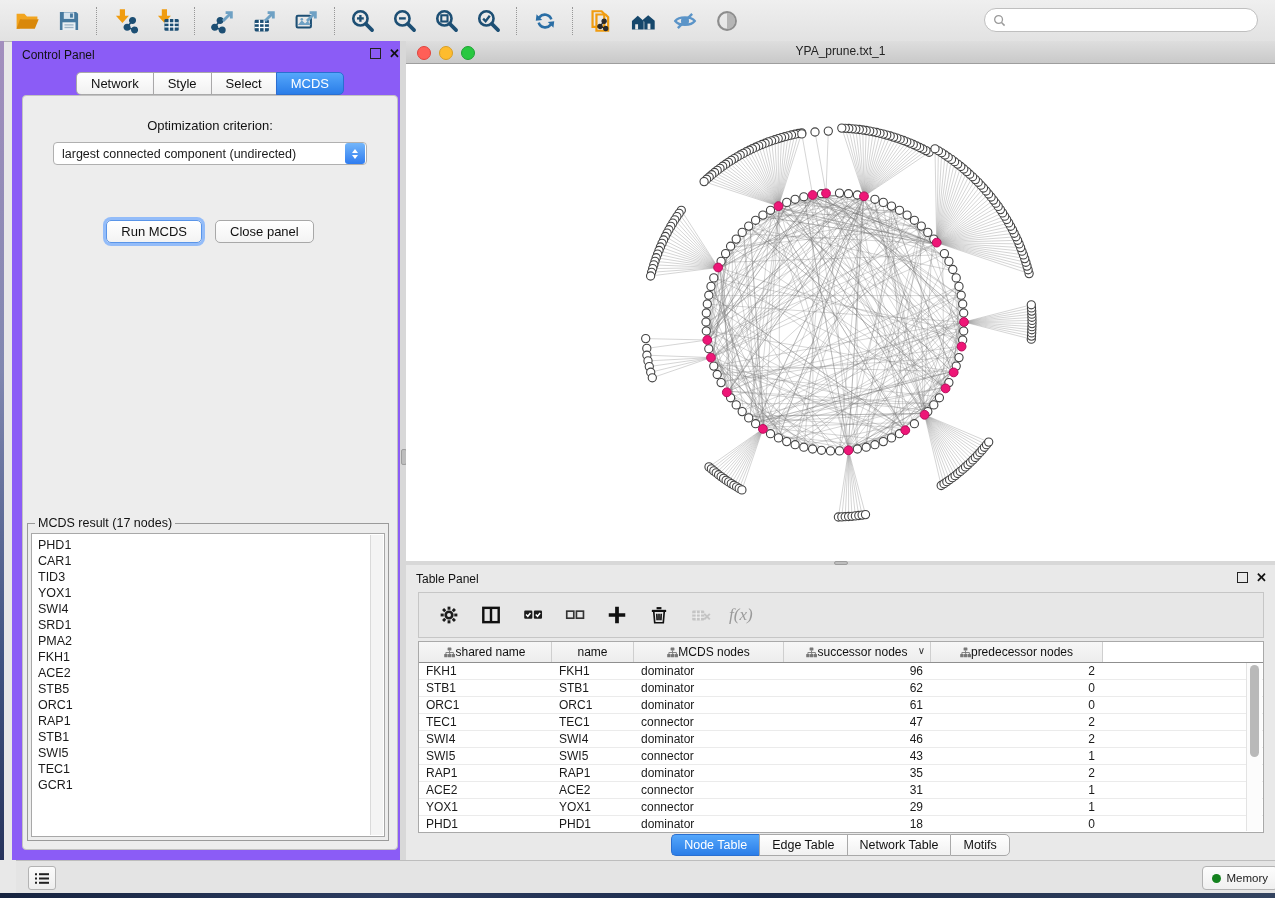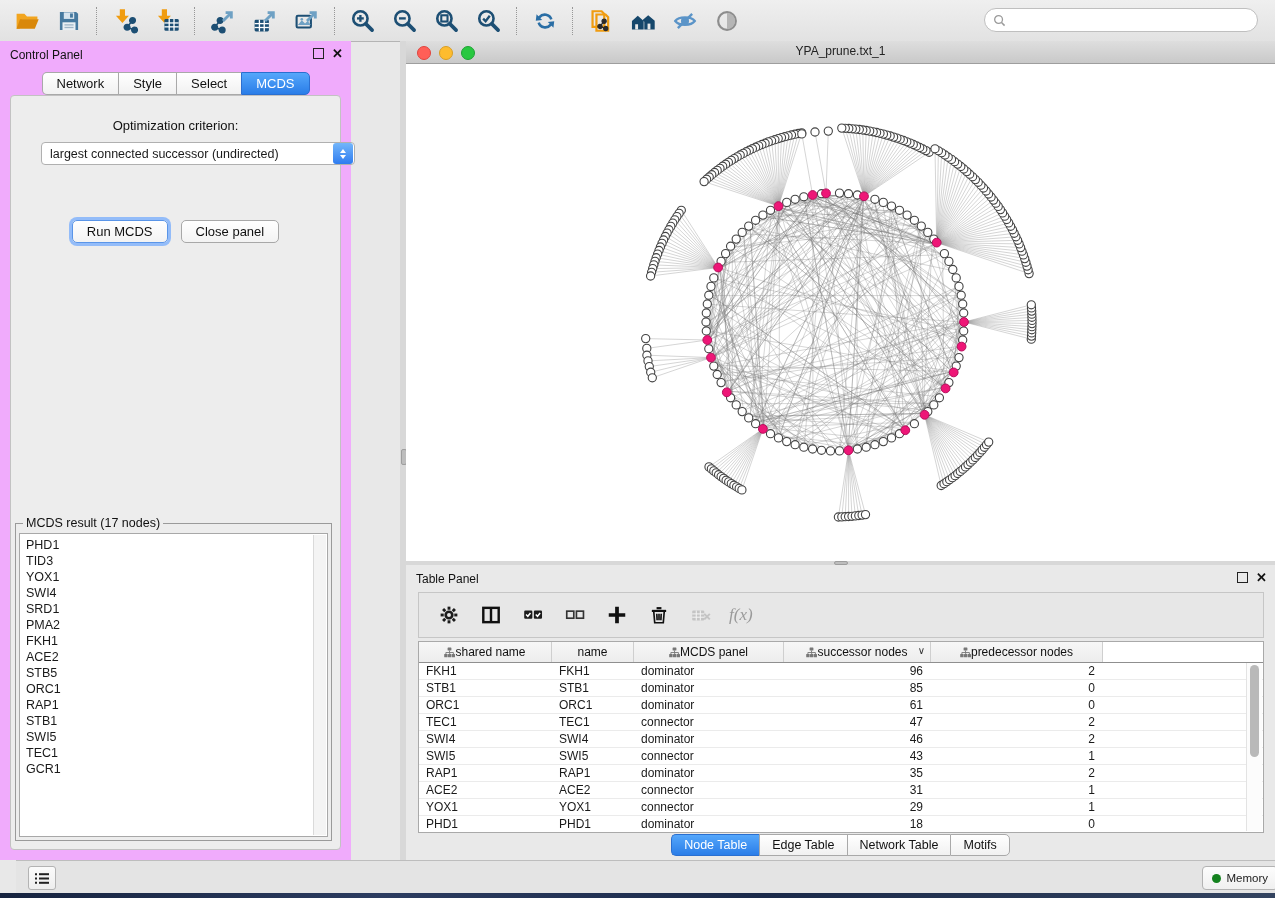--- a/index.html
+++ b/index.html
@@ -16,21 +16,21 @@
   .tb-btn svg{width:26px;height:26px;}
   #search-box{position:absolute;right:17px;top:8px;width:274px;height:24px;background:#fff;
     border:1px solid #bfbfbf;border-radius:13px;display:flex;align-items:center;padding-left:8px;box-sizing:border-box;}
   #search-box input{border:none;outline:none;flex:1;font-size:12px;background:transparent;margin-left:5px;}
   
   #left-strip{position:absolute;left:0;top:41px;width:4px;height:819px;
     background:linear-gradient(#a38fbe,#8087b0 40%,#415482 75%,#27345c);}
   #wallpaper-bottom{position:absolute;left:0;top:893px;width:1275px;height:5px;
     background:linear-gradient(90deg,#16233f,#2c3c60 30%,#1b2a4a 60%,#33435f);}
   
-  #control-panel{position:absolute;left:0;top:41px;width:351px;height:819px;background:#f0abfc;}
+  #control-panel{position:absolute;left:12px;top:41px;width:396px;height:819px;background:#8b5cf6;}
   .panel-header{position:relative;height:28px;display:flex;align-items:center;}
   .panel-title{font-size:12px;padding-left:10px;color:#111;}
   .win-btns{position:absolute;right:8px;top:7px;display:flex;gap:8px;align-items:center;}
   .float-btn{width:9px;height:9px;border:1.5px solid #222;display:inline-block;}
   .close-btn{font-size:13px;font-weight:bold;color:#111;line-height:9px;}
   #cp-tabs{position:absolute;left:50%;transform:translateX(-50%);top:31px;display:flex;z-index:3;}
   .seg-tab{font-size:13px;padding:3px 14px;background:linear-gradient(#ffffff,#f1f1f1);
     border:1px solid #a9a9a9;border-right:none;color:#111;}
   .seg-tab:first-child{border-radius:5px 0 0 5px;}
   .seg-tab:last-child{border-right:1px solid #a9a9a9;border-radius:0 5px 5px 0;}
@@ -315,34 +315,35 @@
     </div>
     <div id="cp-tabs">
         <div class="seg-tab">Network</div>
         <div class="seg-tab">Style</div>
         <div class="seg-tab">Select</div>
         <div class="seg-tab sel">MCDS</div>
       </div>
     <div id="cp-body">
       <div id="opt-label">Optimization criterion:</div>
       <div id="criterion-select">
-        <span class="val">largest connected successor (undirected)</span>
+        <span class="val">largest connected component (undirected)</span>
         <span class="stepper">
             <span class="tri-up"></span>
             <span class="tri-dn"></span>
           </span>
       </div>
       <div id="cp-buttons">
         <button class="mac-btn focus">Run MCDS</button>
         <button class="mac-btn">Close panel</button>
       </div>
       <fieldset id="mcds-fieldset">
         <legend>MCDS result (17 nodes)</legend>
         <div id="mcds-list">
           <div>PHD1</div>
+            <div>CAR1</div>
             <div>TID3</div>
             <div>YOX1</div>
             <div>SWI4</div>
             <div>SRD1</div>
             <div>PMA2</div>
             <div>FKH1</div>
             <div>ACE2</div>
             <div>STB5</div>
             <div>ORC1</div>
             <div>RAP1</div>
@@ -1279,21 +1280,21 @@
               <g fill="#777">
                 <rect x="3.6" y="0.5" width="3.8" height="3" rx="0.5"></rect>
                 <rect x="0.2" y="7" width="3.4" height="3.2" rx="0.5"></rect>
                 <rect x="4" y="7" width="3.4" height="3.2" rx="0.5"></rect>
                 <rect x="7.8" y="7" width="3.2" height="3.2" rx="0.5"></rect>
               </g>
               <g stroke="#777" stroke-width="0.9" fill="none">
                 <path d="M5.5 3.5v2M1.9 7V5.5h7.5V7M5.7 5.5V7"></path>
               </g>
             </svg>
-            <span>MCDS panel</span>
+            <span>MCDS nodes</span>
           </div>
           <div class="hcell" style="width: 147px;">
             <svg width="11" height="11" viewBox="0 0 11 11">
               <g fill="#777">
                 <rect x="3.6" y="0.5" width="3.8" height="3" rx="0.5"></rect>
                 <rect x="0.2" y="7" width="3.4" height="3.2" rx="0.5"></rect>
                 <rect x="4" y="7" width="3.4" height="3.2" rx="0.5"></rect>
                 <rect x="7.8" y="7" width="3.2" height="3.2" rx="0.5"></rect>
               </g>
               <g stroke="#777" stroke-width="0.9" fill="none">
@@ -1323,21 +1324,21 @@
             <div class="tcell" style="width: 133px;">FKH1</div>
             <div class="tcell" style="width: 82px;">FKH1</div>
             <div class="tcell" style="width: 150px;">dominator</div>
             <div class="tcell num" style="width: 147px;">96</div>
             <div class="tcell num" style="width: 172px;">2</div>
           </div>
           <div class="trow">
             <div class="tcell" style="width: 133px;">STB1</div>
             <div class="tcell" style="width: 82px;">STB1</div>
             <div class="tcell" style="width: 150px;">dominator</div>
-            <div class="tcell num" style="width: 147px;">85</div>
+            <div class="tcell num" style="width: 147px;">62</div>
             <div class="tcell num" style="width: 172px;">0</div>
           </div>
           <div class="trow">
             <div class="tcell" style="width: 133px;">ORC1</div>
             <div class="tcell" style="width: 82px;">ORC1</div>
             <div class="tcell" style="width: 150px;">dominator</div>
             <div class="tcell num" style="width: 147px;">61</div>
             <div class="tcell num" style="width: 172px;">0</div>
           </div>
           <div class="trow">

